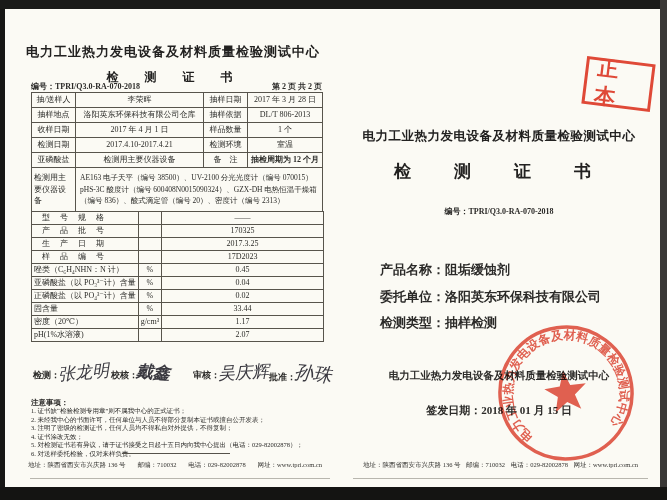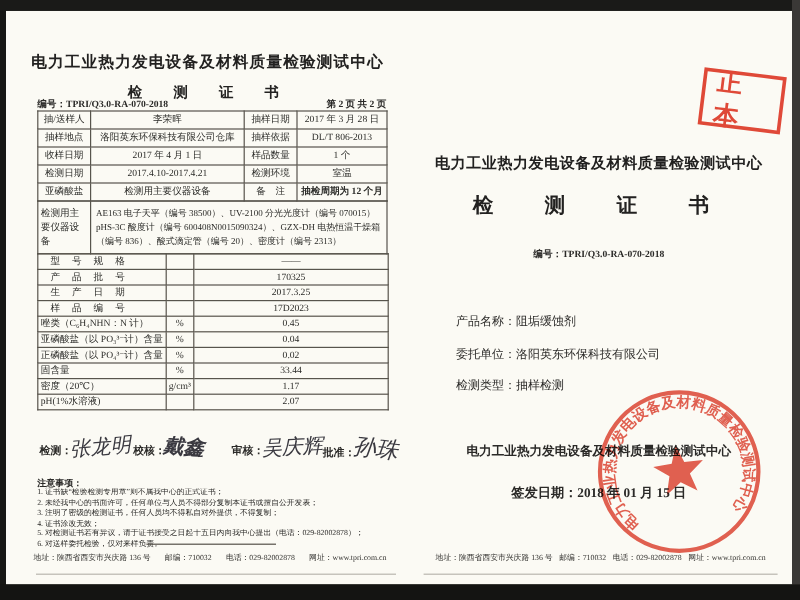--- a/index.html
+++ b/index.html
@@ -44,21 +44,21 @@
   .notes div{white-space:nowrap;overflow:hidden;}
   .u-line{left:114px;top:443px;width:108px;height:0;border-top:1px solid #55524a;}
   .footer{display:flex;justify-content:space-between;font-size:6.5px;color:#33322f;}
   .footer-l{left:20px;top:451px;width:294px;}
   .footer-r{left:25px;top:451px;width:275px;}
   .pshadow{height:0;border-top:1.5px solid #b8b6ae;}
   
   .r-org{top:118px;font-weight:bold;font-size:12.5px;letter-spacing:.5px;color:#222120;}
   .r-cert{top:150px;font-weight:bold;font-size:17px;letter-spacing:13px;color:#222120;}
   .r-no{top:196px;font-size:8px;font-weight:bold;}
-  .r-field{left:42px;font-size:10px;font-weight:400;}
+  .r-field{left:42px;font-size:13px;font-weight:700;}
   .r-centerorg{top:359px;font-size:10.5px;font-weight:600;}
   .r-issue{top:393px;font-size:11px;font-weight:600;text-align:center;width:100%;}
   .stamp-original{left:246px;top:50px;width:54px;height:42px;border:3px solid #dd3a28;
       color:#dd3a28;display:flex;align-items:center;justify-content:center;
       font-size:21px;font-weight:bold;letter-spacing:9px;padding-left:9px;
       transform:rotate(7deg);opacity:.92;background:rgba(255,255,255,0);}
   .round-stamp{left:148px;top:303px;width:160px;height:160px;opacity:.8;
       mix-blend-mode:multiply;transform:rotate(-8deg);}
 </style>
 </head>

